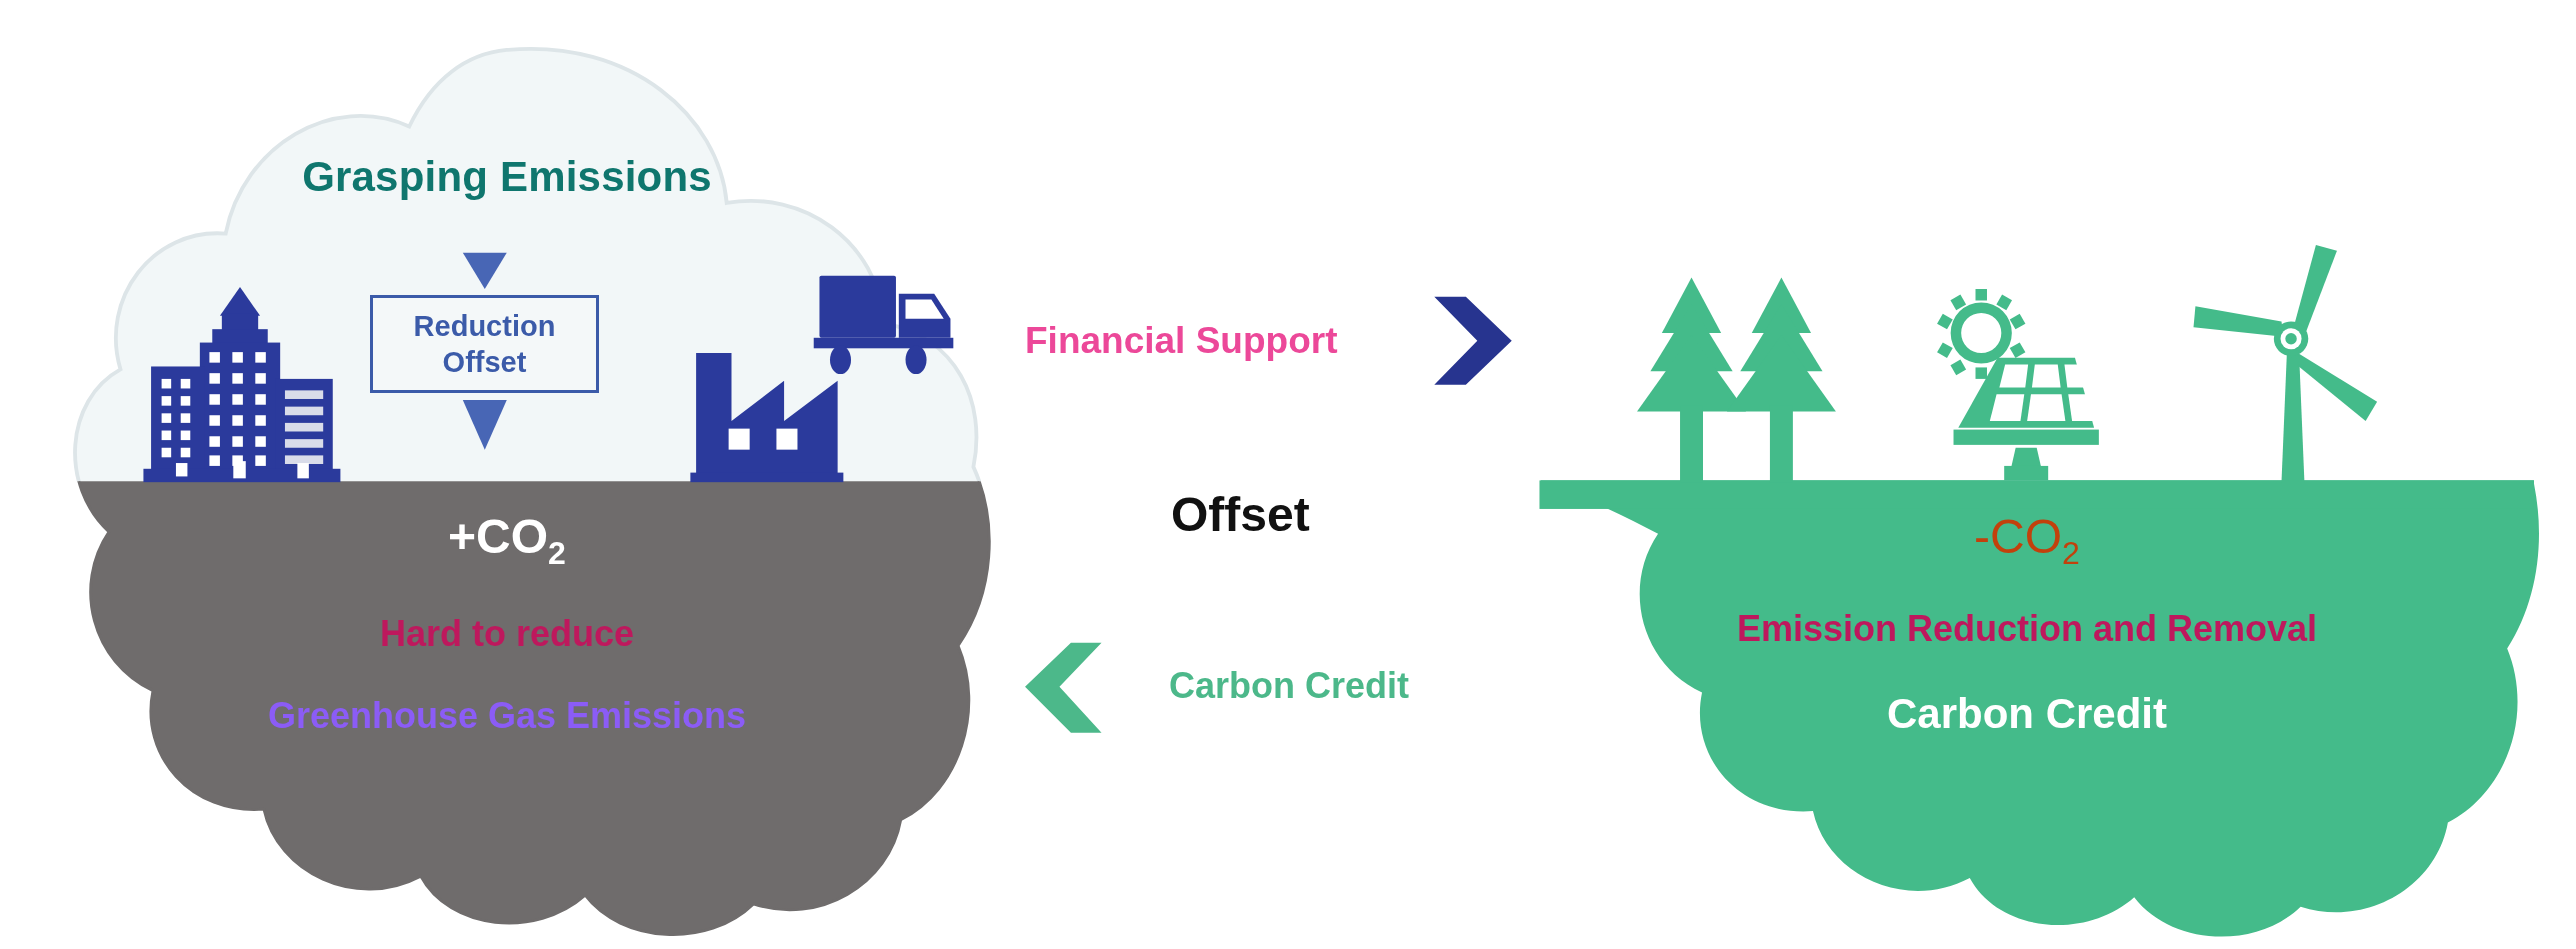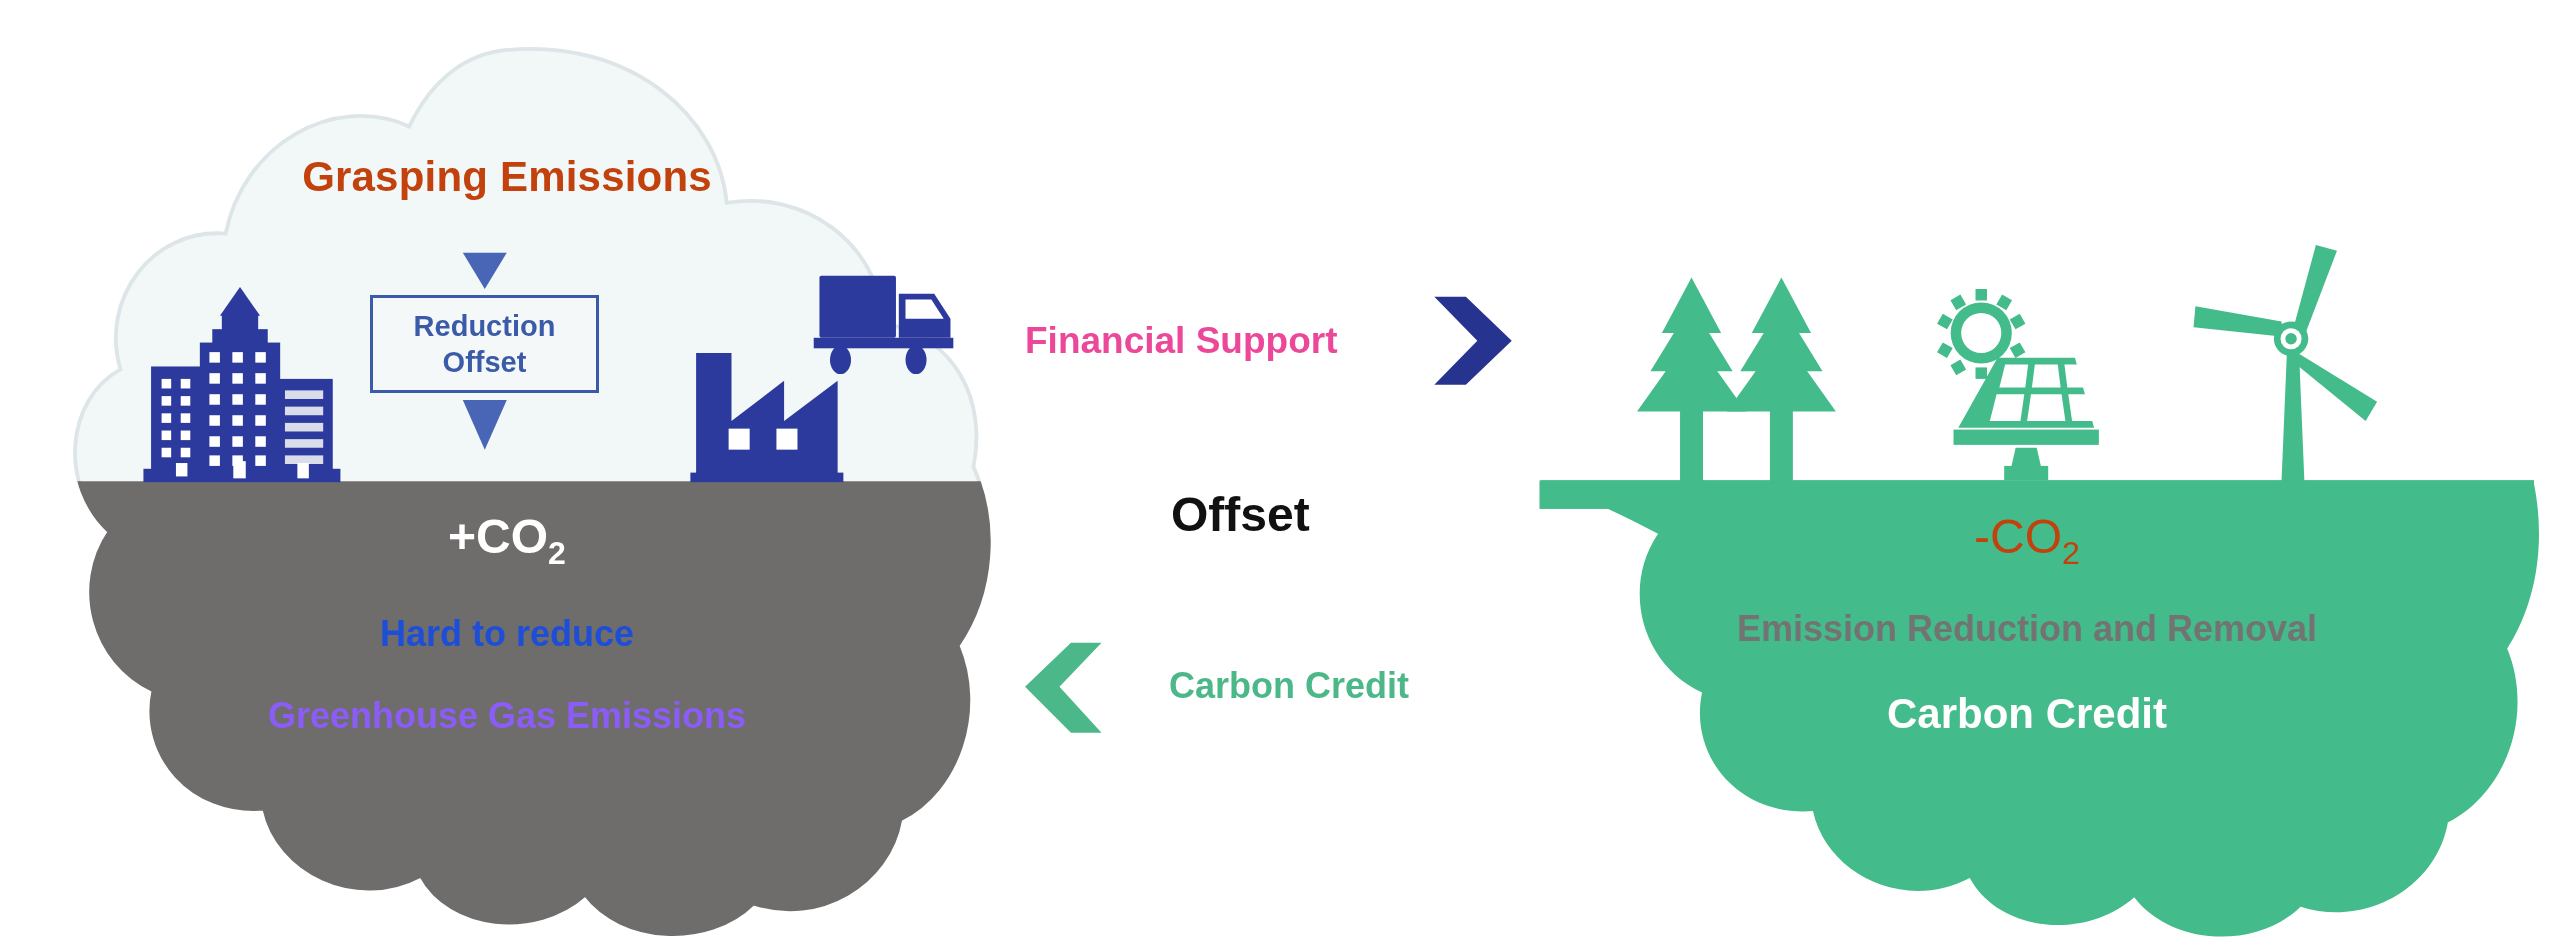--- a/index.html
+++ b/index.html
@@ -32,38 +32,38 @@
     font-family: "Liberation Sans", sans-serif;
     font-weight: bold;
     line-height: 1;
   }
   
   #grasping-emissions {
     left: 0; top: 156px;
     width: 1014px;
     text-align: center;
     font-size: 42px;
-    color: #c2410c;
+    color: #0f766e;
     letter-spacing: 0.2px;
   }
   #plus-co2 {
     left: 0; top: 513px;
     width: 1014px;
     text-align: center;
     font-size: 48px;
     color: #ffffff;
     font-weight: bold;
   }
   #plus-co2 sub { font-size: 32px; }
   #hard-to-reduce {
     left: 0; top: 616px;
     width: 1014px;
     text-align: center;
     font-size: 36px;
-    color: #1d4ed8;
+    color: #be185d;
   }
   #ghg-emissions {
     left: 0; top: 698px;
     width: 1014px;
     text-align: center;
     font-size: 36px;
     color: #8b5cf6;
   }
   
   #reduction-box {
@@ -109,21 +109,21 @@
     font-size: 48px;
     color: #c2410c;
     font-weight: normal;
   }
   #minus-co2 sub { font-size: 32px; }
   #emission-reduction-removal {
     left: 1530px; top: 611px;
     width: 994px;
     text-align: center;
     font-size: 36px;
-    color: #737373;
+    color: #be185d;
   }
   #carbon-credit-cloud {
     left: 1530px; top: 693px;
     width: 994px;
     text-align: center;
     font-size: 42px;
     color: #ffffff;
   }
 </style>
 </head>

